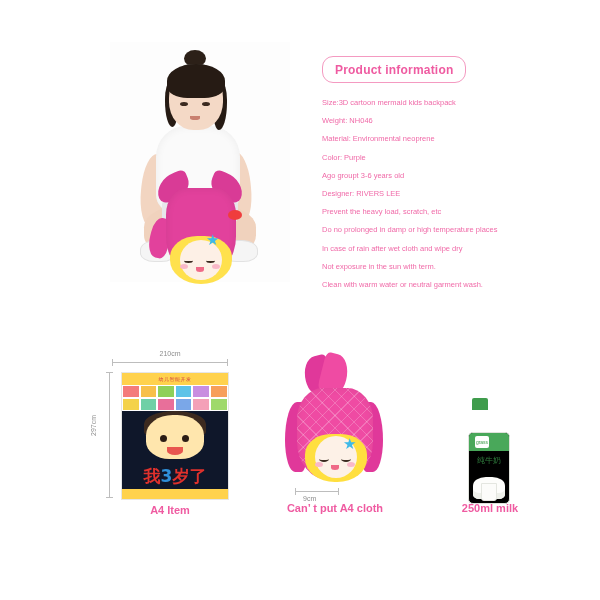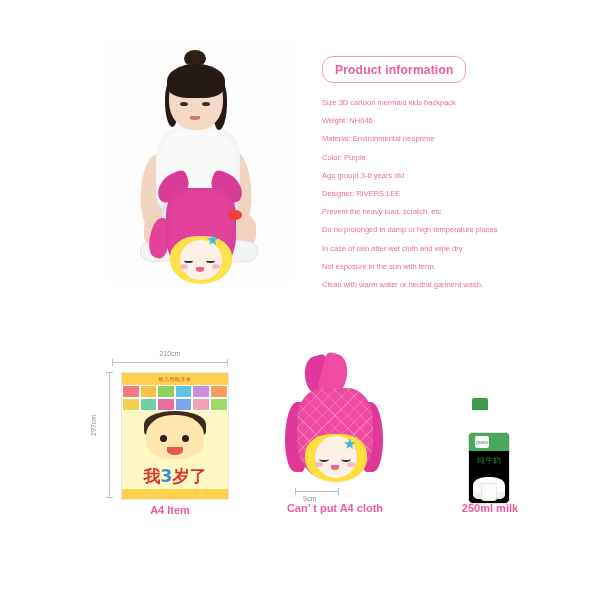--- a/index.html
+++ b/index.html
@@ -349,21 +349,21 @@
     left: -12px;
     top: 54px;
     color: #8e8e8e;
     font-size: 7px;
     transform: rotate(-90deg);
   }
   .paper {
     position: absolute;
     left: 26px; top: 4px;
     width: 106px; height: 126px;
-    background: #fef9c3;
+    background: #0f172a;
     border: 1px solid #e6e6e6;
     overflow: hidden;
   }
   .paper-header {
     height: 12px;
     background: #ffd24d;
     font-size: 5px;
     color: #d3463f;
     text-align: center;
     line-height: 12px;

